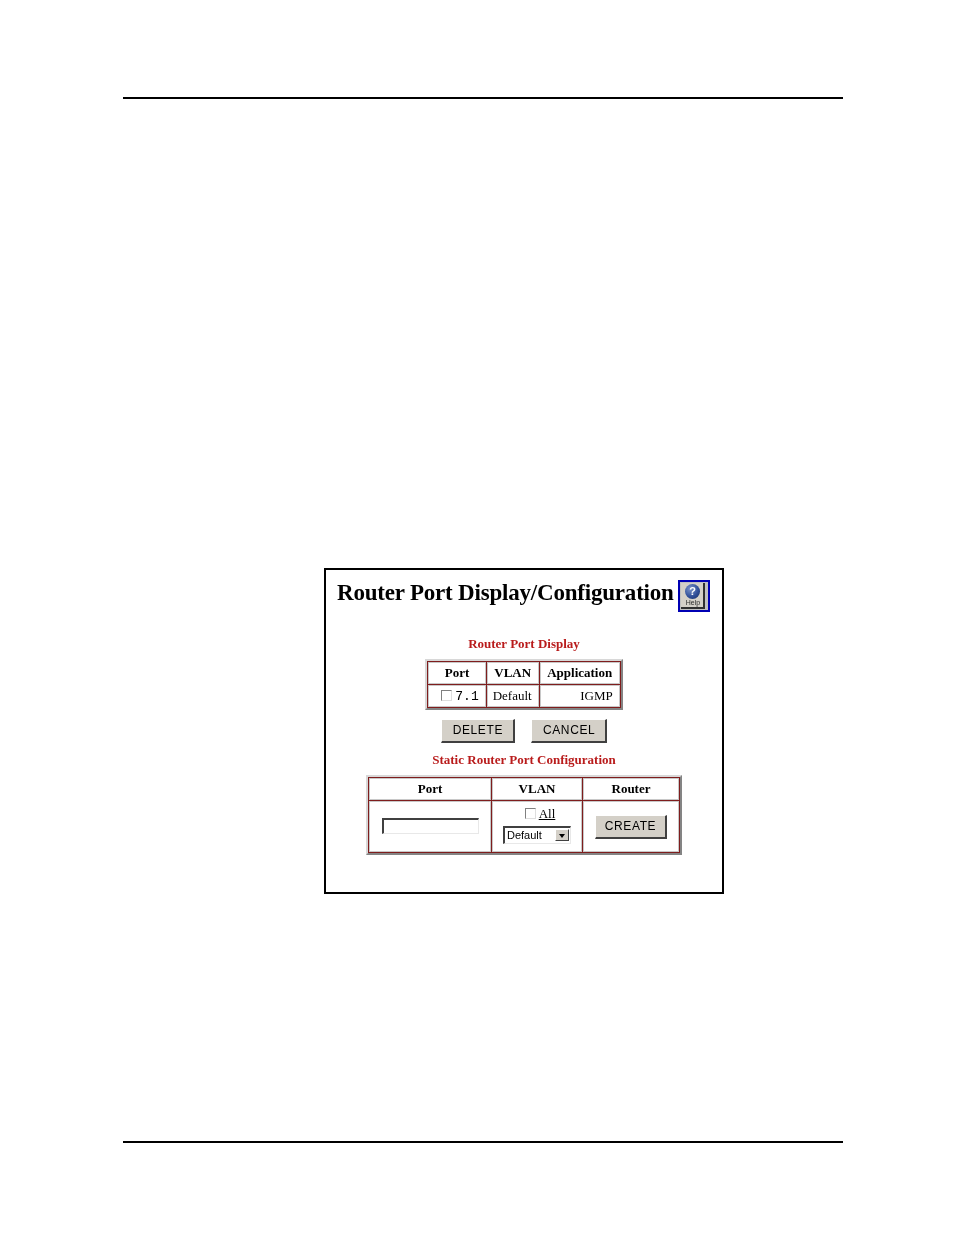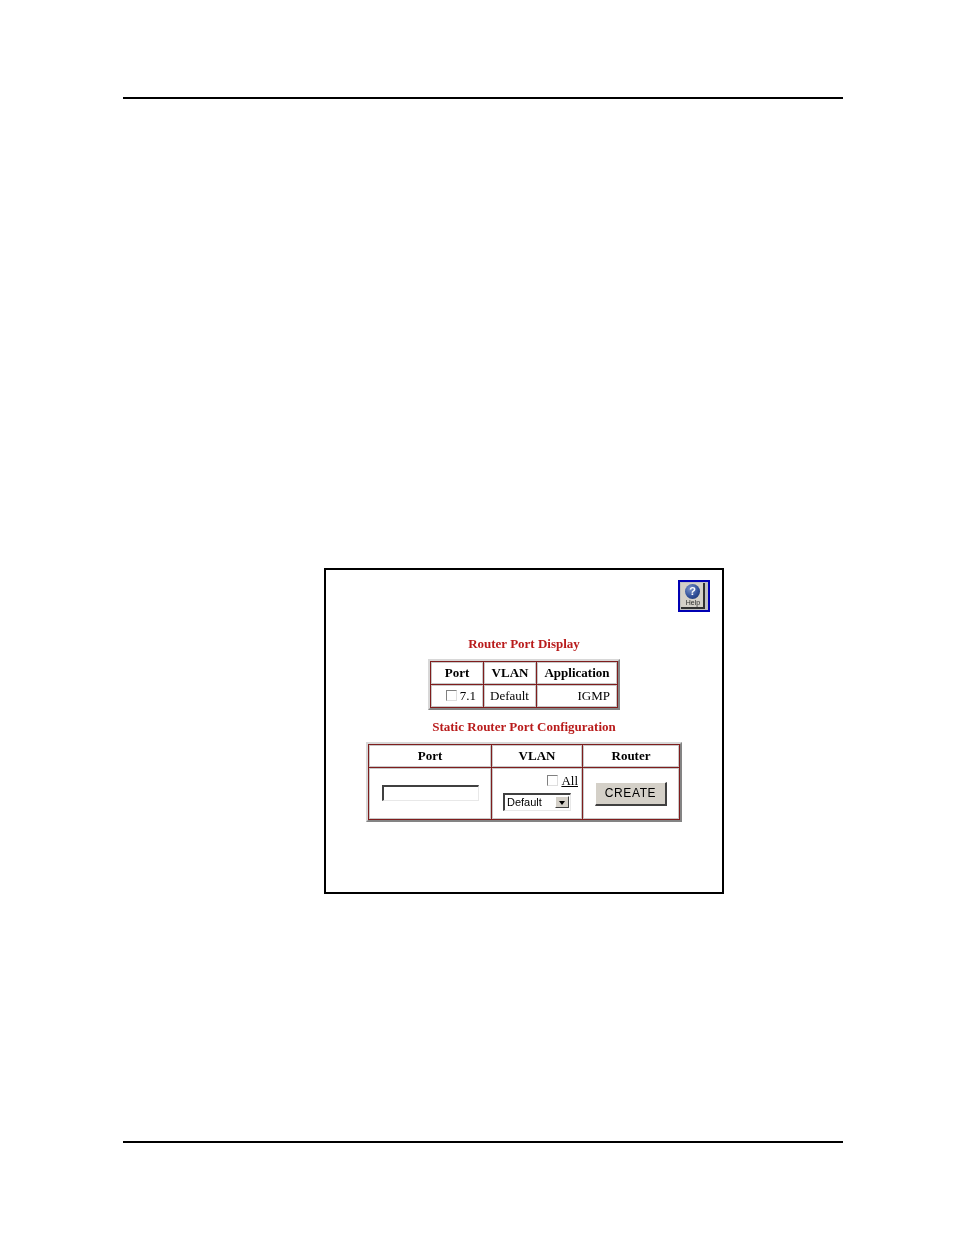--- a/index.html
+++ b/index.html
@@ -143,21 +143,21 @@
   }
   table.grid th {
     font-weight: bold;
   }
 
   
   #display-table { margin-top: 7px; }
   #display-table th.c-port { min-width: 38px; }
   #display-table th.c-vlan { min-width: 38px; }
   #display-table th.c-app  { min-width: 66px; }
-  #display-table td.d-port { text-align: right; padding-left: 12px; }
+  #display-table td.d-port { text-align: right; padding-left: 12px; font-family: Liberation Mono, monospace; }
   #display-table td.d-vlan { text-align: left; padding-left: 5px; }
   #display-table td.d-app  { text-align: right; padding-left: 5px; }
 
   
   #static-table { margin-top: 7px; }
   #static-table th.s-port { width: 108px; }
   #static-table th.s-vlan { width: 76px; }
   #static-table th.s-act  { width: 82px; }
   #static-table td.cell-port {
     padding: 6px 5px 8px 5px;
@@ -188,21 +188,21 @@
     margin-right: 3px;
     cursor: pointer;
   }
   .all-label {
     font-family: "Liberation Serif", serif;
     font-size: 13px;
     text-decoration: underline;
     color: #000000;
   }
   .all-row {
-    text-align: right;
+    text-align: center;
     padding: 2px 0 3px 6px;
     white-space: nowrap;
   }
 
   
   .winbtn {
     display: inline-block;
     background: #d4d0c8;
     border-top: 1px solid #ffffff;
     border-left: 1px solid #ffffff;
@@ -297,20 +297,21 @@
 </style>
 </head>
 <body>
 
 <div class="page-rule top"></div>
 <div class="page-rule bottom"></div>
 
 <div class="ui-figure">
 
   <div class="ui-titlebar">
+    <span class="ui-title">Router Port Display/Configuration</span>
 
     <div class="help-button">
       <span class="help-inner">
         <span class="help-q">?</span>
         <span class="help-word">Help</span>
       </span>
     </div>
   </div>
 
   <div class="ui-body">
@@ -329,20 +330,24 @@
         <tr>
           <td class="d-port">
             <span class="wincheck"></span><span>7.1</span>
           </td>
           <td class="d-vlan">Default</td>
           <td class="d-app">IGMP</td>
         </tr>
       </tbody>
     </table>
 
+    <div class="button-row">
+      <span class="winbtn" id="delete-button">DELETE</span>
+      <span class="winbtn" id="cancel-button">CANCEL</span>
+    </div>
 
     <div class="section-heading heading-static">Static Router Port Configuration</div>
 
     <table class="grid" id="static-table">
       <thead>
         <tr>
           <th class="s-port">Port</th>
           <th class="s-vlan">VLAN</th>
           <th class="s-act">Router</th>
         </tr>

